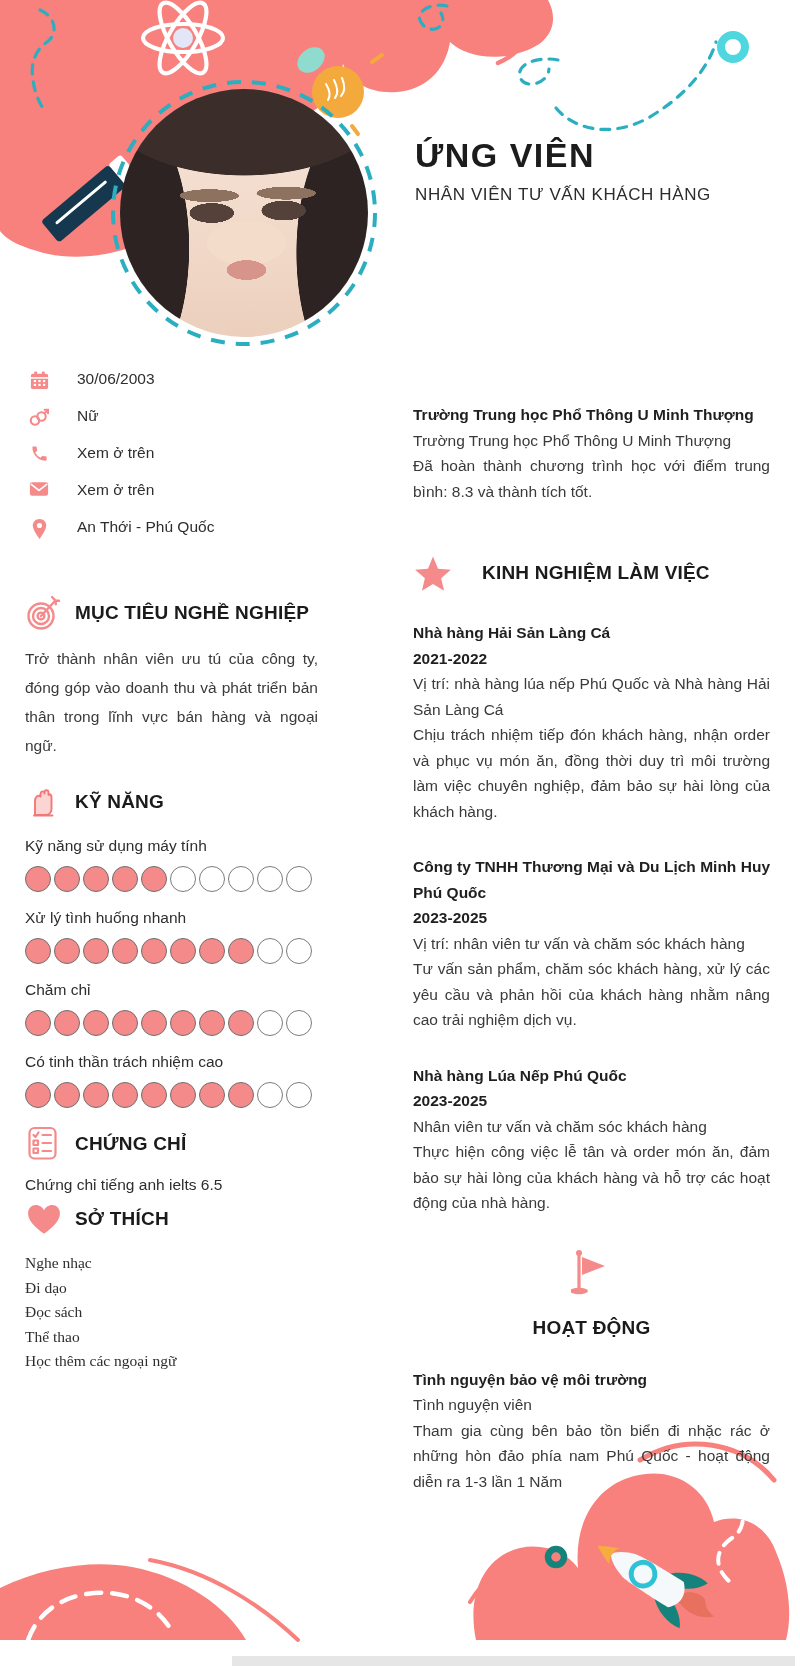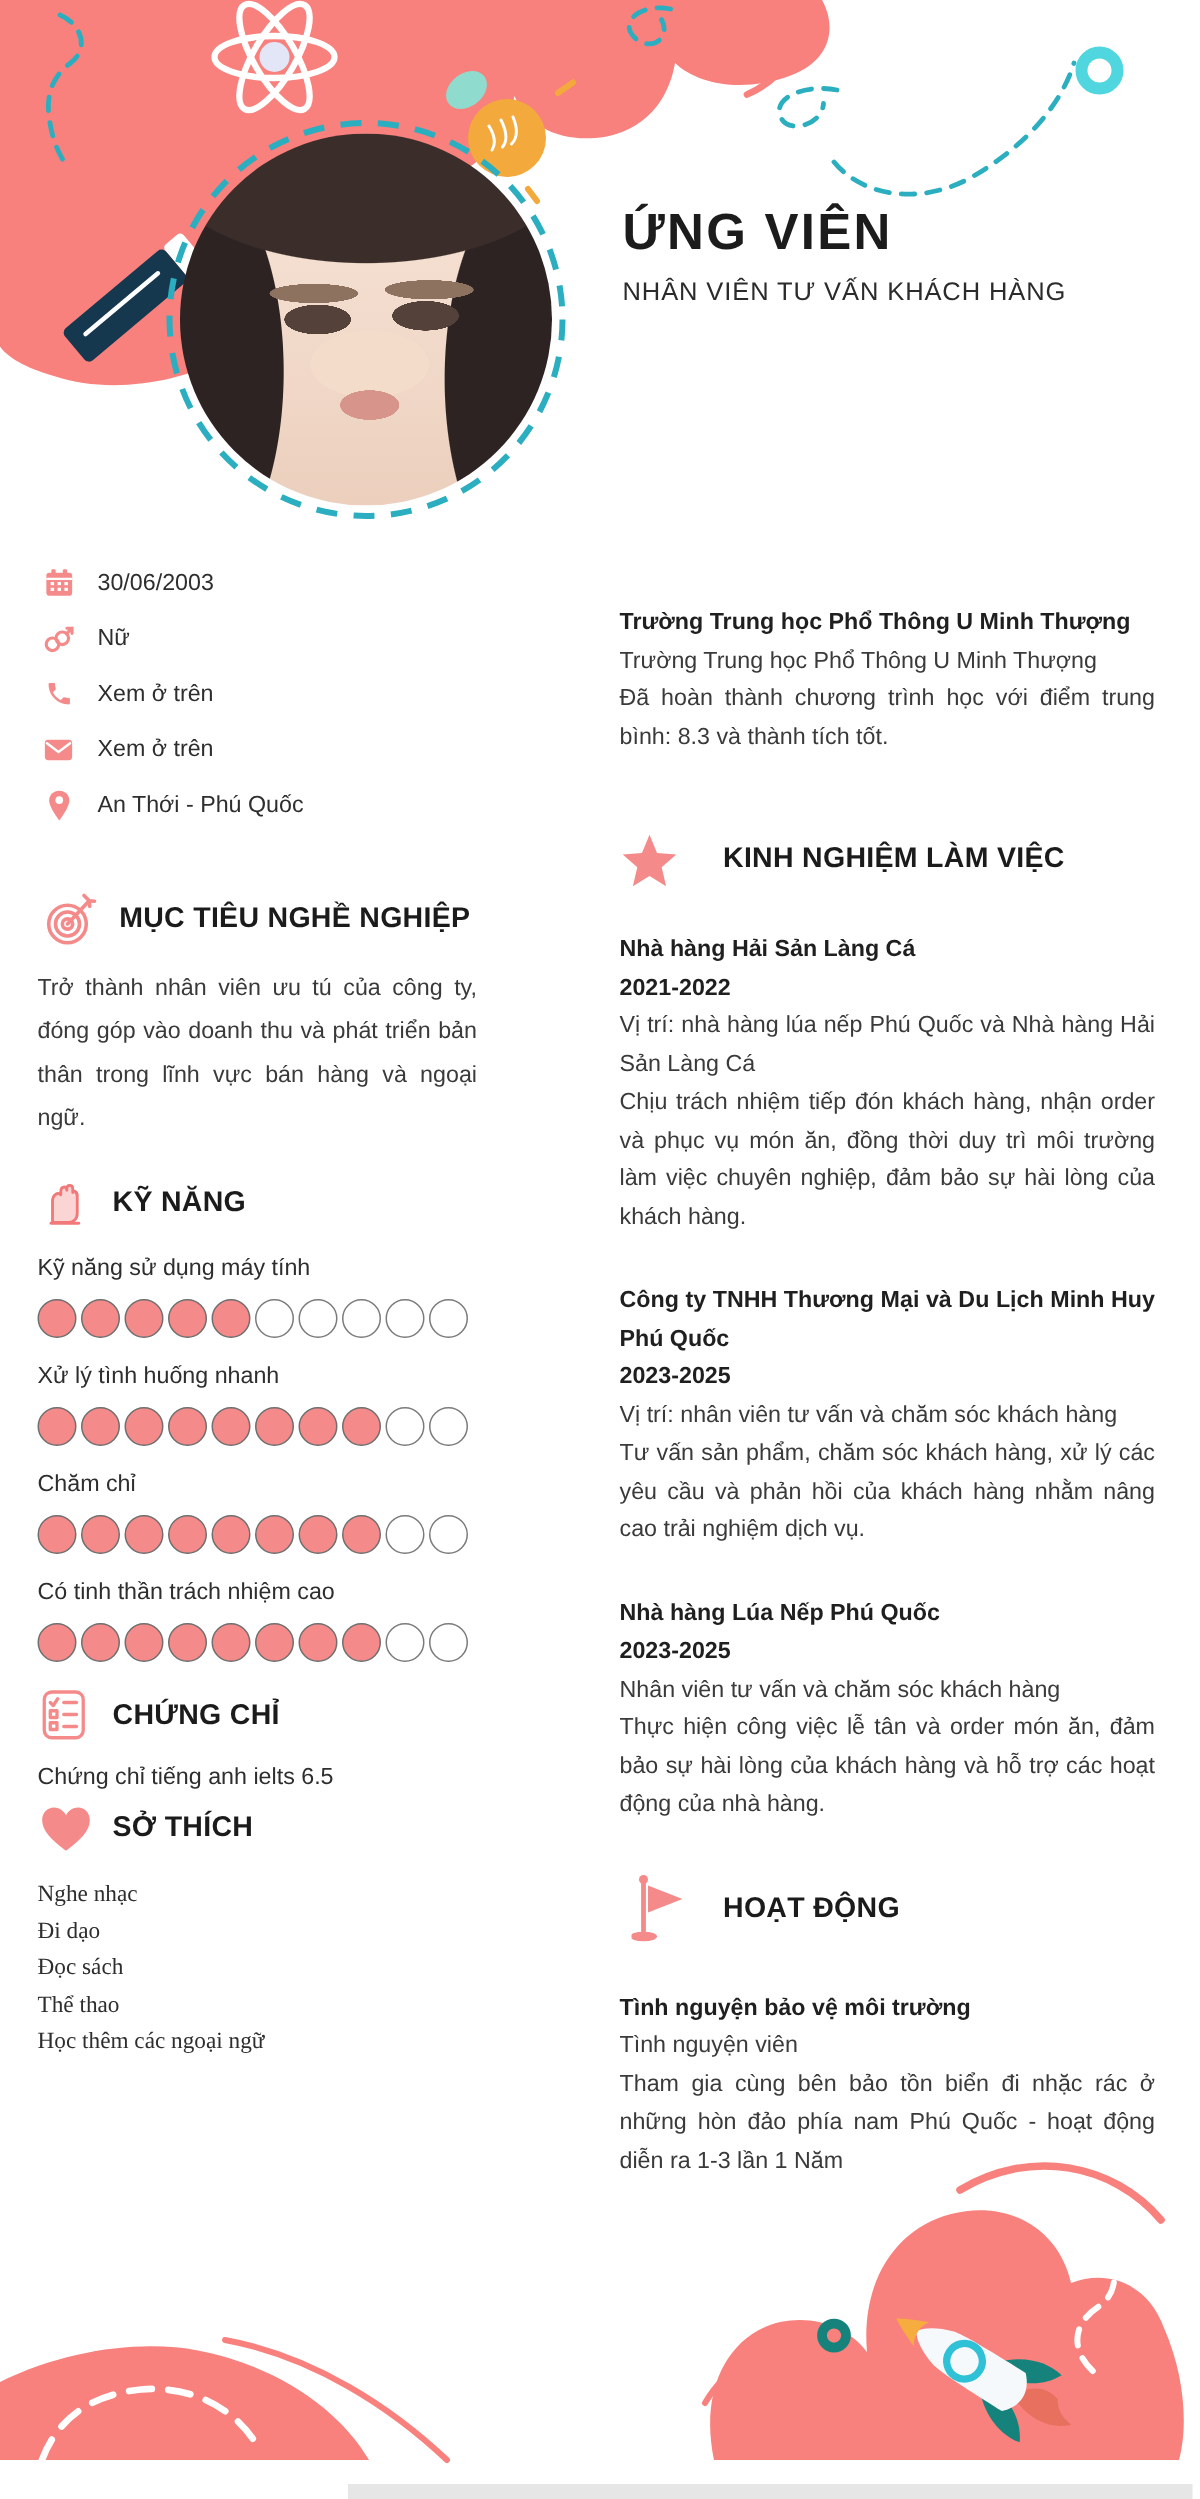--- a/index.html
+++ b/index.html
@@ -24,21 +24,21 @@
       linear-gradient(180deg,#f6e4d7 0%,#f1d9c9 60%,#eccfbd 100%);}
   .ring-svg{left:104px;top:73px;z-index:3;}
   .titleblock{left:415px;top:134px;z-index:4;width:370px;}
   .name{font-size:34px;font-weight:bold;color:#1c1c1c;letter-spacing:1.5px;line-height:42px;}
   .role{font-size:17px;color:#2b2b2b;letter-spacing:.6px;margin-top:9px;}
 
   
   .left-col{left:25px;top:370px;width:293px;z-index:4;}
   .right-col{left:413px;top:374px;width:357px;z-index:4;}
 
-  .contact-row{display:flex;align-items:center;height:37px;}
+  .contact-row{display:flex;height:37px;gap:12px;}
   .cicon{width:24px;display:flex;justify-content:center;margin-left:2px;}
   .cval{font-size:15.5px;color:#2e2e2e;margin-left:14px;}
 
   .section-head{display:flex;align-items:center;}
   .section-head h2{font-size:19px;font-weight:bold;color:#1b1b1b;margin:0;letter-spacing:.2px;}
   .left-col .icon-box{flex:0 0 50px;display:flex;}
   .right-col .icon-box{flex:0 0 69px;display:flex;}
 
   .para{font-size:15.5px;line-height:29px;text-align:justify;color:#3a3a3a;margin:13px 0 0;}
 
@@ -50,21 +50,21 @@
   .cert-text{font-size:15.5px;color:#2e2e2e;margin-top:14px;}
   .hobby{font-size:15.5px;color:#2e2e2e;line-height:24.6px;}
   .hobby-list{margin-top:15px;font-family:Liberation Serif, serif;}
 
   .r-head-edu{margin-top:6px;}
   .r-entries{margin-top:28px;}
   .bold-line{font-size:15.5px;font-weight:bold;color:#1f1f1f;line-height:25.5px;text-align:justify;}
   .line{font-size:15.5px;color:#3a3a3a;line-height:25.5px;text-align:justify;}
   .r-entry{margin-bottom:30px;}
   .gap-lg{margin-top:50px;}
-  .gap-md{margin-top:32px;}
+  .gap-md{margin-top:32px;flex-direction:column;}
 
   .bottom-svg{left:0;top:1336px;z-index:1;}
   .bottom-bar{left:232px;top:1656px;width:563px;height:10px;background:#E6E6E6;z-index:5;}
 </style>
 </head>
 <body>
 
 <div class="page">
 
   <svg class="abs hdr-svg" width="800" height="350" viewBox="0 0 800 350">
@@ -163,21 +163,21 @@
     <div class="contact-row">
       <span class="cicon">
         <svg width="17" height="22" viewBox="0 0 24 30">
             <path fill="#F58A8A" d="M12,1 C6.5,1 2.5,5 2.5,10.2 C2.5,16.8 12,29 12,29 S21.5,16.8 21.5,10.2 C21.5,5 17.5,1 12,1 Z"></path>
             <circle cx="12" cy="10" r="3.6" fill="#fff"></circle>
           </svg>
       </span>
       <span class="cval">An Thới - Phú Quốc</span>
     </div>
 
-    <div class="section-head" style="margin-top:40px;justify-content:center;">
+    <div class="section-head" style="margin-top:40px;">
       <span class="icon-box">
         <svg width="38" height="36" viewBox="0 0 38 36">
             <g stroke="#F58A8A" fill="none" stroke-width="2.4">
               <circle cx="16" cy="21" r="12.5"></circle>
               <circle cx="16" cy="21" r="8"></circle>
               <circle cx="16" cy="21" r="3.4"></circle>
               <path d="M16,21 L30,6" stroke-linecap="round"></path>
               <path d="M27,2 L30.5,5.5 L34,5.8 M30.5,5.5 L30.8,9.2" stroke-linecap="round"></path>
             </g>
           </svg>

